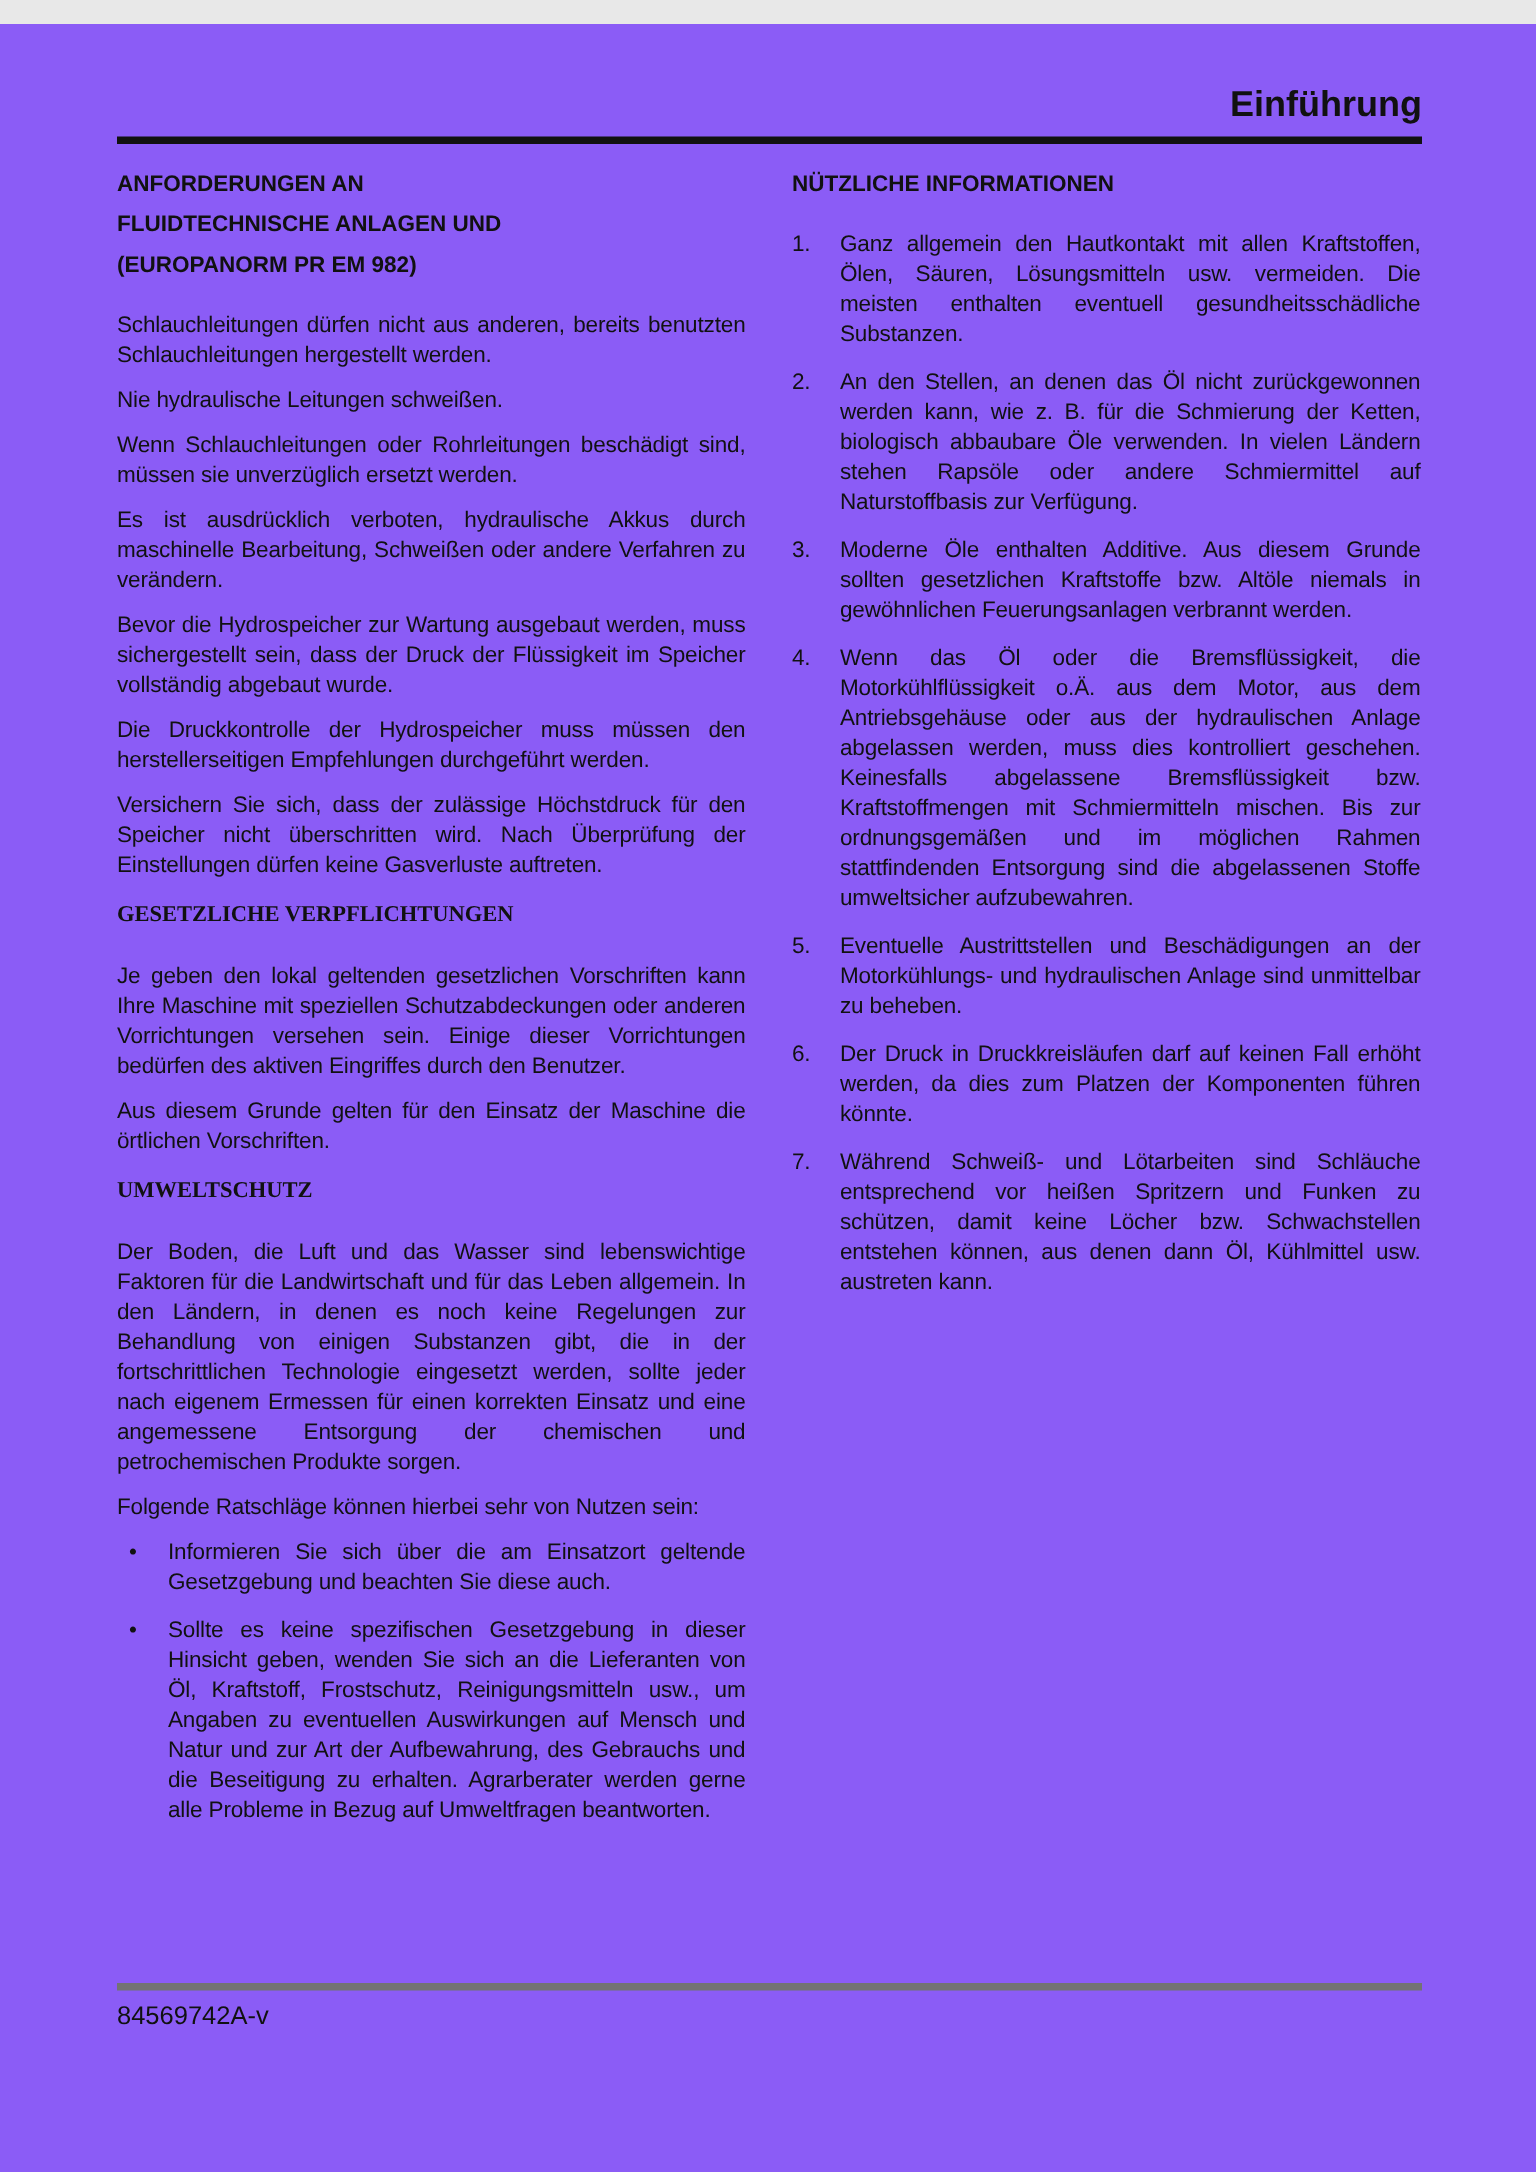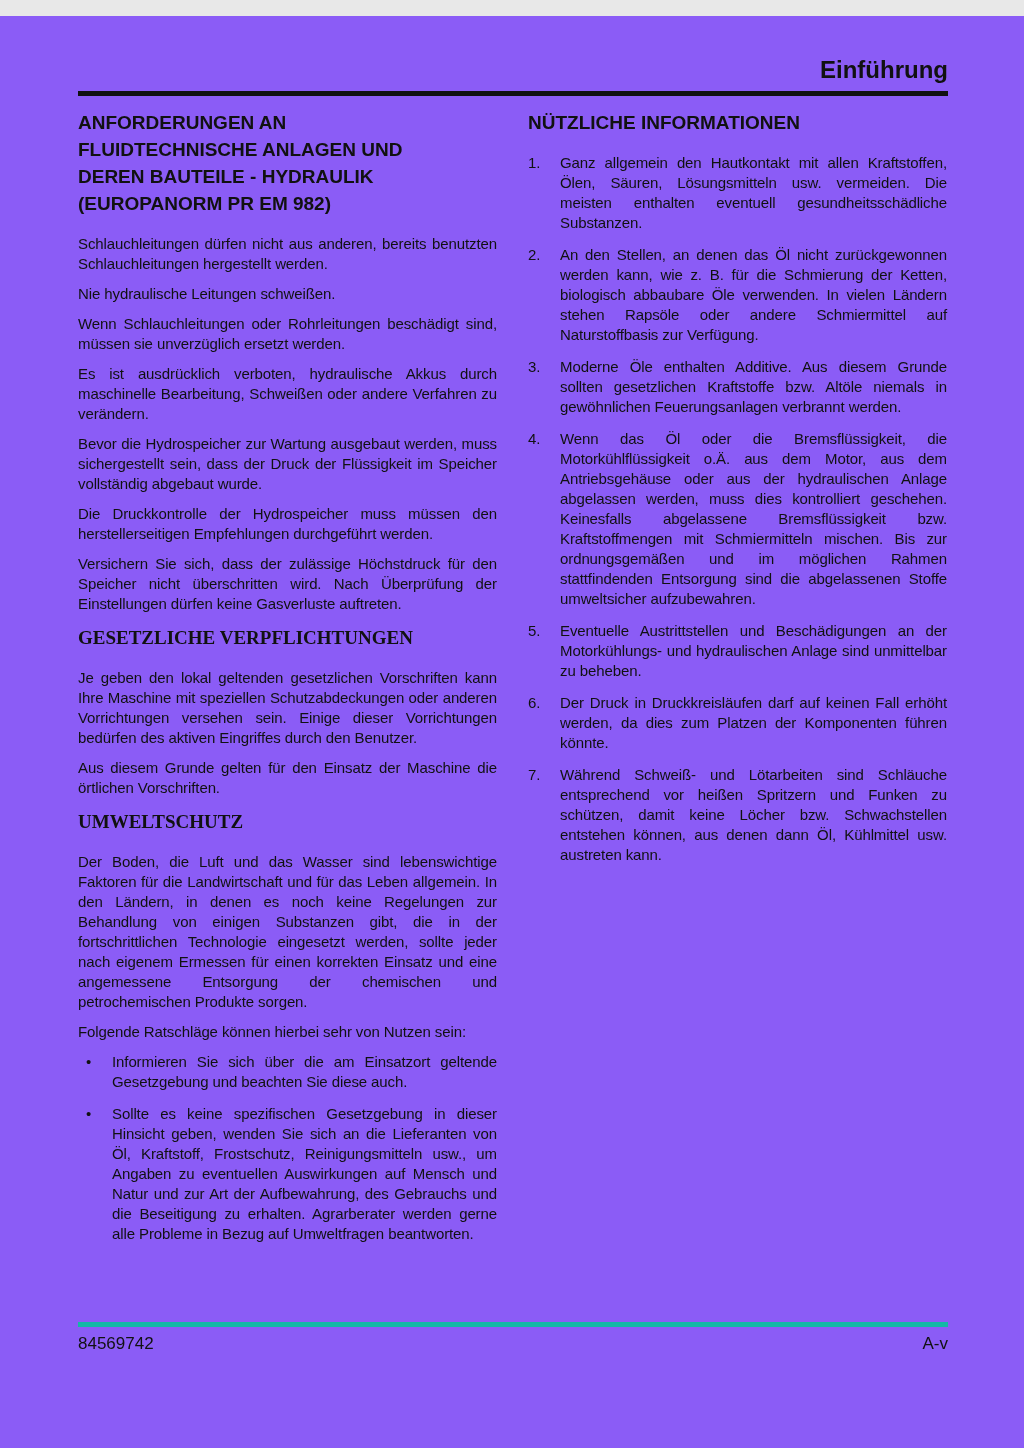--- a/index.html
+++ b/index.html
@@ -28,21 +28,21 @@
     padding-bottom: 7px;
     border-bottom: 5px solid #111;
   }
   .columns {
     display: flex;
     gap: 31px;
     margin-top: 13px;
   }
   .col { width: 419px; }
   h2.sec-heading {
-    font-size: 19px;
+    font-size: 15px;
     font-weight: bold;
     line-height: 27px;
     margin: 0 0 17px 0;
   }
   h2.sec-heading .hline { display: block; }
   .sec-gap { margin-top: 40px; font-family: Liberation Serif, serif; }
   p.para {
     font-size: 15px;
     line-height: 20px;
     text-align: justify;
@@ -69,44 +69,43 @@
     margin-bottom: 12px;
     letter-spacing: -0.1px;
   }
   .num-marker { width: 32px; flex-shrink: 0; }
   .num-text { flex: 1; text-align: justify; }
   .page-footer {
     position: absolute;
     left: 78px;
     right: 76px;
     top: 1306px;
-    border-top: 5px solid #14b8a6;
+    border-top: 5px solid #737373;
     padding-top: 7px;
     display: flex;
-    justify-content: space-between;
+    justify-content: flex-start;
     font-size: 17px;
   }
 </style>
 </head>
 <body>
 
 <div class="page">
   <div class="content">
 
     <div class="page-header">Einführung</div>
 
     <div class="columns">
 
       <div class="col">
 
         <section>
           <h2 class="sec-heading">
             <span class="hline">ANFORDERUNGEN AN</span>
             <span class="hline">FLUIDTECHNISCHE ANLAGEN UND</span>
-            <span class="hline">DEREN BAUTEILE - HYDRAULIK</span>
             <span class="hline">(EUROPANORM PR EM 982)</span>
           </h2>
           <p class="para">Schlauchleitungen dürfen nicht aus anderen, bereits benutzten Schlauchleitungen hergestellt werden.</p>
           <p class="para">Nie hydraulische Leitungen schweißen.</p>
           <p class="para">Wenn Schlauchleitungen oder Rohrleitungen beschädigt sind, müssen sie unverzüglich ersetzt werden.</p>
           <p class="para">Es ist ausdrücklich verboten, hydraulische Akkus durch maschinelle Bearbeitung, Schweißen oder andere Verfahren zu verändern.</p>
           <p class="para">Bevor die Hydrospeicher zur Wartung ausgebaut werden, muss sichergestellt sein, dass der Druck der Flüssigkeit im Speicher vollständig abgebaut wurde.</p>
           <p class="para">Die Druckkontrolle der Hydrospeicher muss müssen den herstellerseitigen Empfehlungen durchgeführt werden.</p>
           <p class="para">Versichern Sie sich, dass der zulässige Höchstdruck für den Speicher nicht überschritten wird. Nach Überprüfung der Einstellungen dürfen keine Gasverluste auftreten.</p>
         </section>

